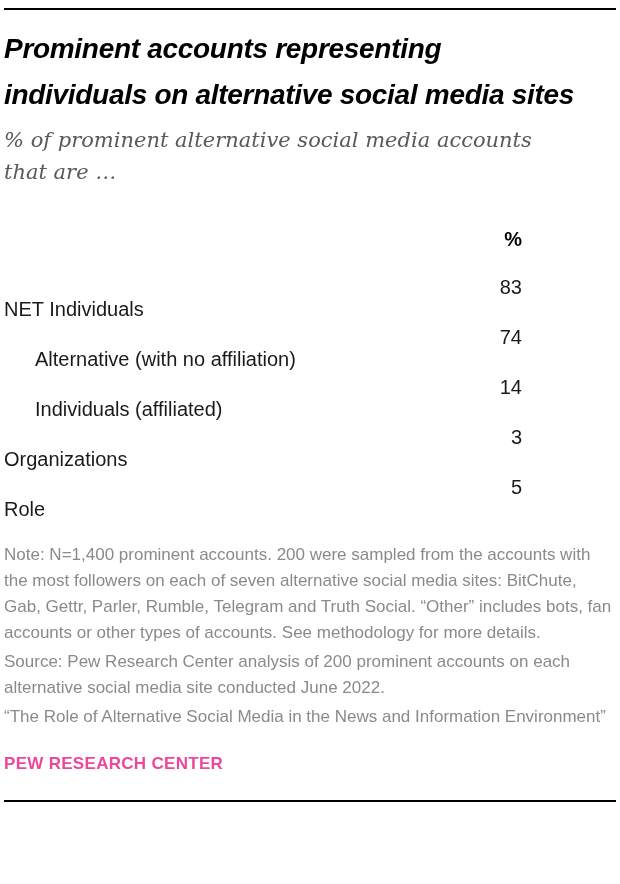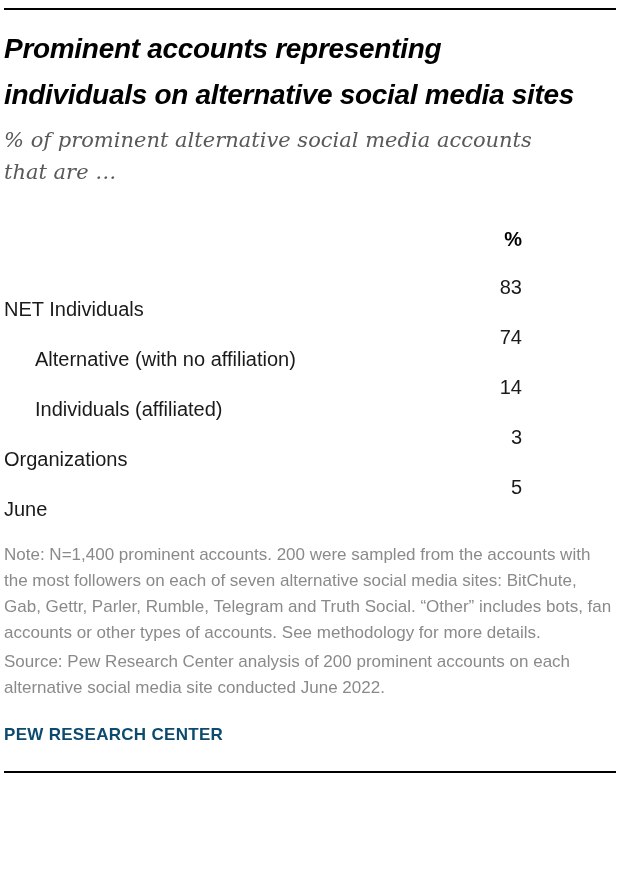--- a/index.html
+++ b/index.html
@@ -72,21 +72,21 @@
     font-size: 17px;
     line-height: 26px;
     color: #8a8a8a;
   }
   .notes p { margin: 0 0 3px 0; }
   .brand {
     margin-top: 24px;
     font-size: 17px;
     font-weight: bold;
     letter-spacing: 0.3px;
-    color: #0c4a6e;
+    color: #ec4899;
   }
 </style>
 </head>
 <body>
 
 <div class="page">
 
   <div class="rule rule-top"></div>
 
   <h1 class="chart-title">Prominent accounts representing individuals on alternative social media sites</h1>
@@ -114,28 +114,29 @@
       <div class="cell-label">Individuals (affiliated)</div>
       <div class="cell-value">14</div>
     </div>
 
     <div class="trow">
       <div class="cell-label">Organizations</div>
       <div class="cell-value">3</div>
     </div>
 
     <div class="trow">
-      <div class="cell-label">June</div>
+      <div class="cell-label">Role</div>
       <div class="cell-value">5</div>
     </div>
 
   </div>
 
   <div class="notes">
     <p>Note: N=1,400 prominent accounts. 200 were sampled from the accounts with the most followers on each of seven alternative social media sites: BitChute, Gab, Gettr, Parler, Rumble, Telegram and Truth Social. “Other” includes bots, fan accounts or other types of accounts. See methodology for more details.</p>
     <p>Source: Pew Research Center analysis of 200 prominent accounts on each alternative social media site conducted June 2022.</p>
+    <p>“The Role of Alternative Social Media in the News and Information Environment”</p>
   </div>
 
   <div class="brand">PEW RESEARCH CENTER</div>
 
   <div class="rule rule-bottom"></div>
 
 </div>
 
 </body></html>

